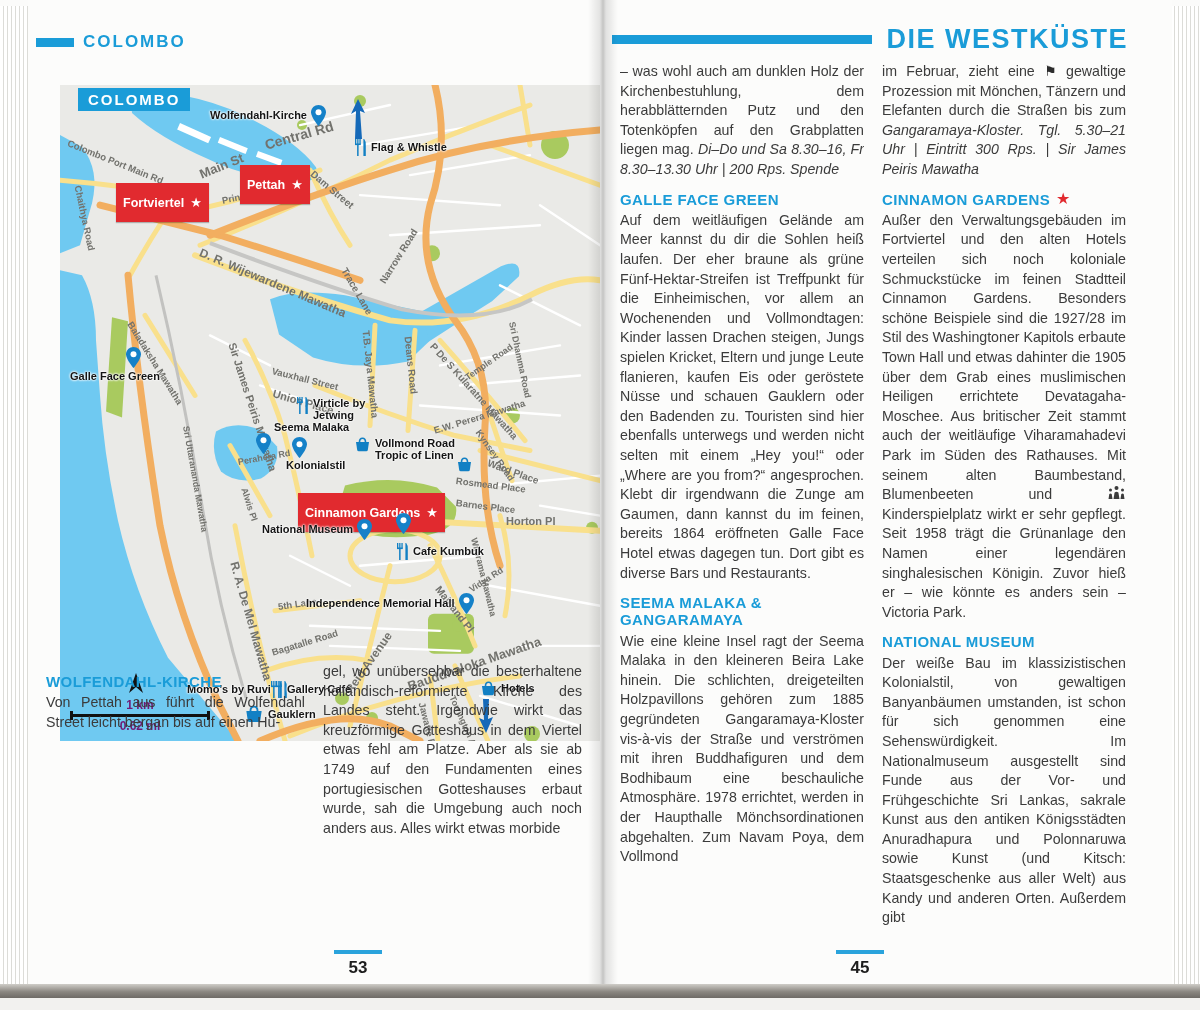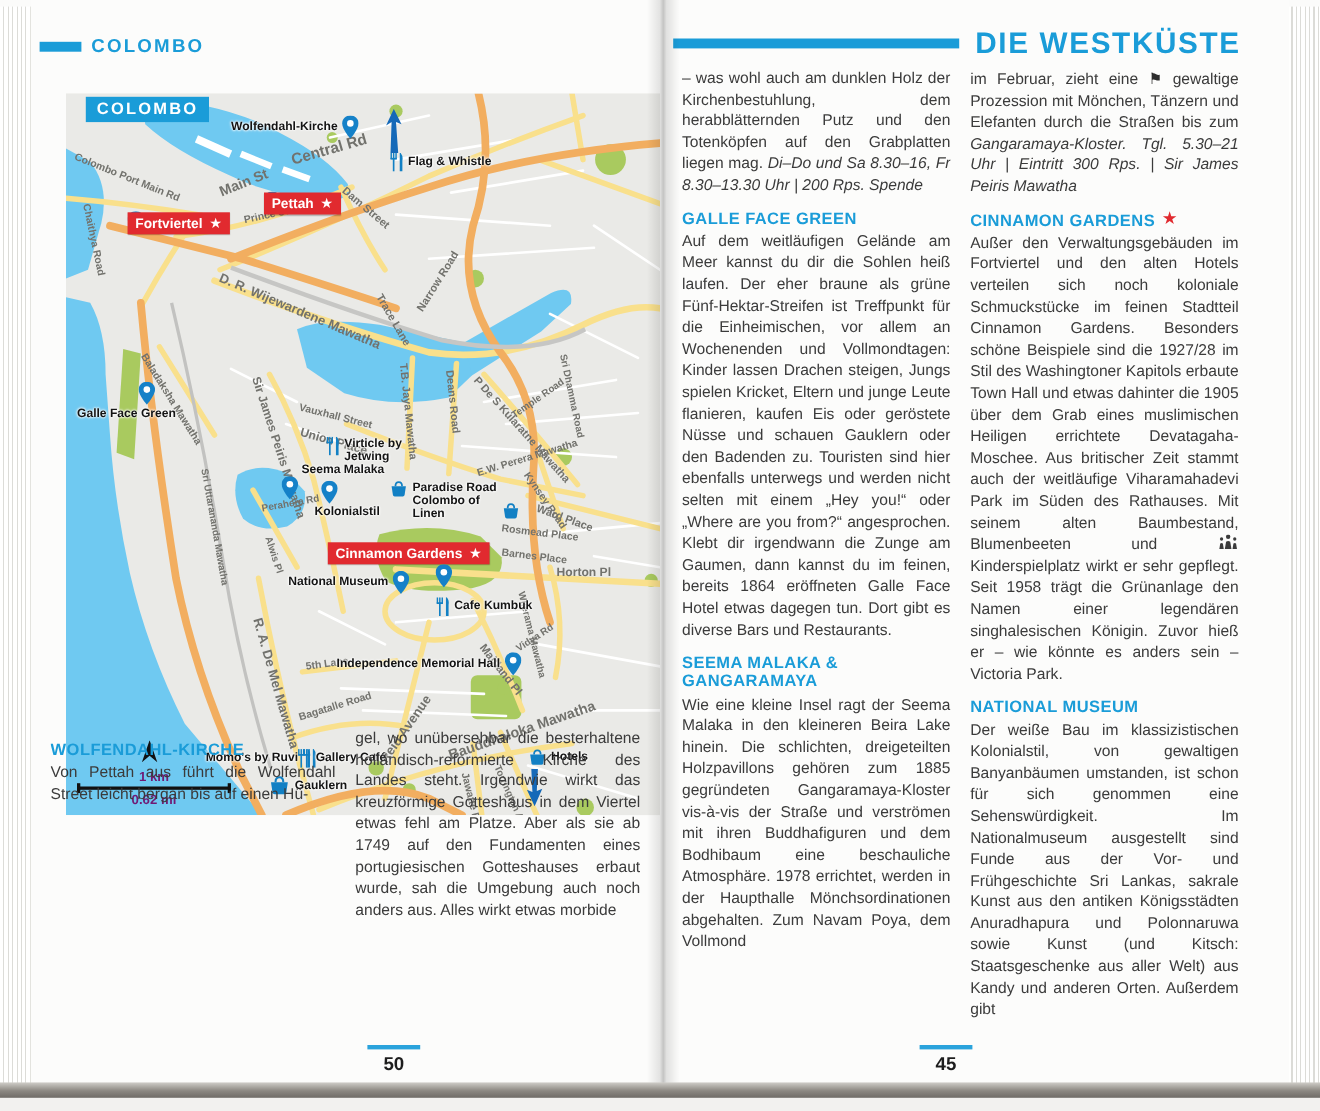--- a/index.html
+++ b/index.html
@@ -42,21 +42,21 @@
   .map{position:absolute;left:32px;top:85px;width:540px;height:656px;overflow:hidden;background:#eaeae7;}
   .map-svg{position:absolute;left:0;top:0;width:100%;height:100%;}
   .badge{position:absolute;left:18px;top:3px;background:#1a9cd8;color:#fff;font-weight:bold;
     font-size:15px;letter-spacing:2px;padding:3px 10px;}
   .street{position:absolute;color:#72726d;font-weight:bold;white-space:nowrap;transform-origin:0 50%;}
   .poi{position:absolute;display:flex;align-items:center;gap:4px;}
   .poi-label{color:#141414;font-weight:bold;font-size:11px;line-height:1.1;white-space:nowrap;
     text-shadow:0 0 2px #fff,0 0 2px #fff,0 0 3px #fff;}
   .poi-label.wrap{white-space:normal;}
   .district{position:absolute;background:#e12a2f;color:#fff;font-weight:bold;font-size:12.5px;
-    padding:2px 7px;display:flex;align-items:center;gap:6px;white-space:nowrap;box-shadow:0 1px 1px rgba(0,0,0,0.25);}
+    padding:12px 7px;display:flex;align-items:center;gap:6px;white-space:nowrap;box-shadow:0 1px 1px rgba(0,0,0,0.25);}
   .district .star{color:#fff;font-size:13px;}
   .icon{display:inline-block;line-height:0;}
   .scalebox{position:absolute;left:10px;top:588px;width:140px;color:#701a75;}
   .scalebox .north{margin-left:58px;}
   .scalebox .km{font-weight:bold;font-size:12px;text-align:center;margin:1px 0 2px 0;}
   .scalebox .bar{height:0;border-top:3px solid #111;position:relative;}
   .scalebox .bar:before,.scalebox .bar:after{content:"";position:absolute;top:-6px;width:3px;height:9px;background:#111;}
   .scalebox .bar:before{left:0;} .scalebox .bar:after{right:0;}
   .scalebox .mi{font-weight:bold;font-size:12px;text-align:center;margin-top:2px;}
 
@@ -308,21 +308,21 @@
             <circle cx="7.5" cy="7.2" r="3" fill="#fff"></circle>
           </svg></span>
       <div class="poi" style="left:226px;top:374px;">
         <span class="poi-label">Kolonialstil</span>
       </div>
       <div class="poi" style="left:294px;top:352px;align-items:flex-start;">
         <span class="icon"><svg width="17" height="15" viewBox="0 0 17 15">
               <path d="M5.5 5 Q5.5 1.2 8.5 1.2 Q11.5 1.2 11.5 5" stroke="#1280c4" stroke-width="1.6" fill="none"></path>
               <path d="M2 5 H15 L13.8 13 Q13.6 14.3 12.2 14.3 H4.8 Q3.4 14.3 3.2 13 Z" fill="#1280c4"></path>
             </svg></span>
-        <span class="poi-label wrap" style="width:92px;">Paradise Road Colombo of Linen</span>
+        <span class="poi-label wrap" style="width:92px;">Vollmond Road Tropic of Linen</span>
       </div>
       <span class="icon" style="position:absolute;left:396px;top:372px;"><svg width="17" height="15" viewBox="0 0 17 15">
             <path d="M5.5 5 Q5.5 1.2 8.5 1.2 Q11.5 1.2 11.5 5" stroke="#1280c4" stroke-width="1.6" fill="none"></path>
             <path d="M2 5 H15 L13.8 13 Q13.6 14.3 12.2 14.3 H4.8 Q3.4 14.3 3.2 13 Z" fill="#1280c4"></path>
           </svg></span>
       <div class="poi" style="left:202px;top:434px;">
         <span class="poi-label">National Museum</span>
         <span class="icon"><svg width="15" height="21" viewBox="0 0 15 21">
               <path d="M7.5 0C3.4 0 0 3.2 0 7.2 0 12.4 7.5 21 7.5 21S15 12.4 15 7.2C15 3.2 11.6 0 7.5 0Z" fill="#1581c8"></path>
               <circle cx="7.5" cy="7.2" r="3" fill="#fff"></circle>
@@ -409,21 +409,21 @@
           </div>
         <p>Von Pettah aus führt die Wolfendahl Street leicht bergan bis auf einen Hü-</p>
       </div>
       <div class="col">
         <p>gel, wo unübersehbar die besterhaltene holländisch-reformierte Kirche des Landes steht. Irgendwie wirkt das kreuzförmige Gotteshaus in dem Viertel etwas fehl am Platze. Aber als sie ab 1749 auf den Fundamenten eines portugiesischen Gotteshauses erbaut wurde, sah die Umgebung auch noch anders aus. Alles wirkt etwas morbide</p>
       </div>
     </div>
 
     <div class="pagenum" style="left:304px;">
       <div class="pnline"></div>
-      <div class="pn">50</div>
+      <div class="pn">53</div>
     </div>
   </div>
 
   <div class="page page-right">
 
     <div class="hdr hdr-right">
       <span class="hbar"></span>
       <span class="htitle">DIE WESTKÜSTE</span>
     </div>
 

